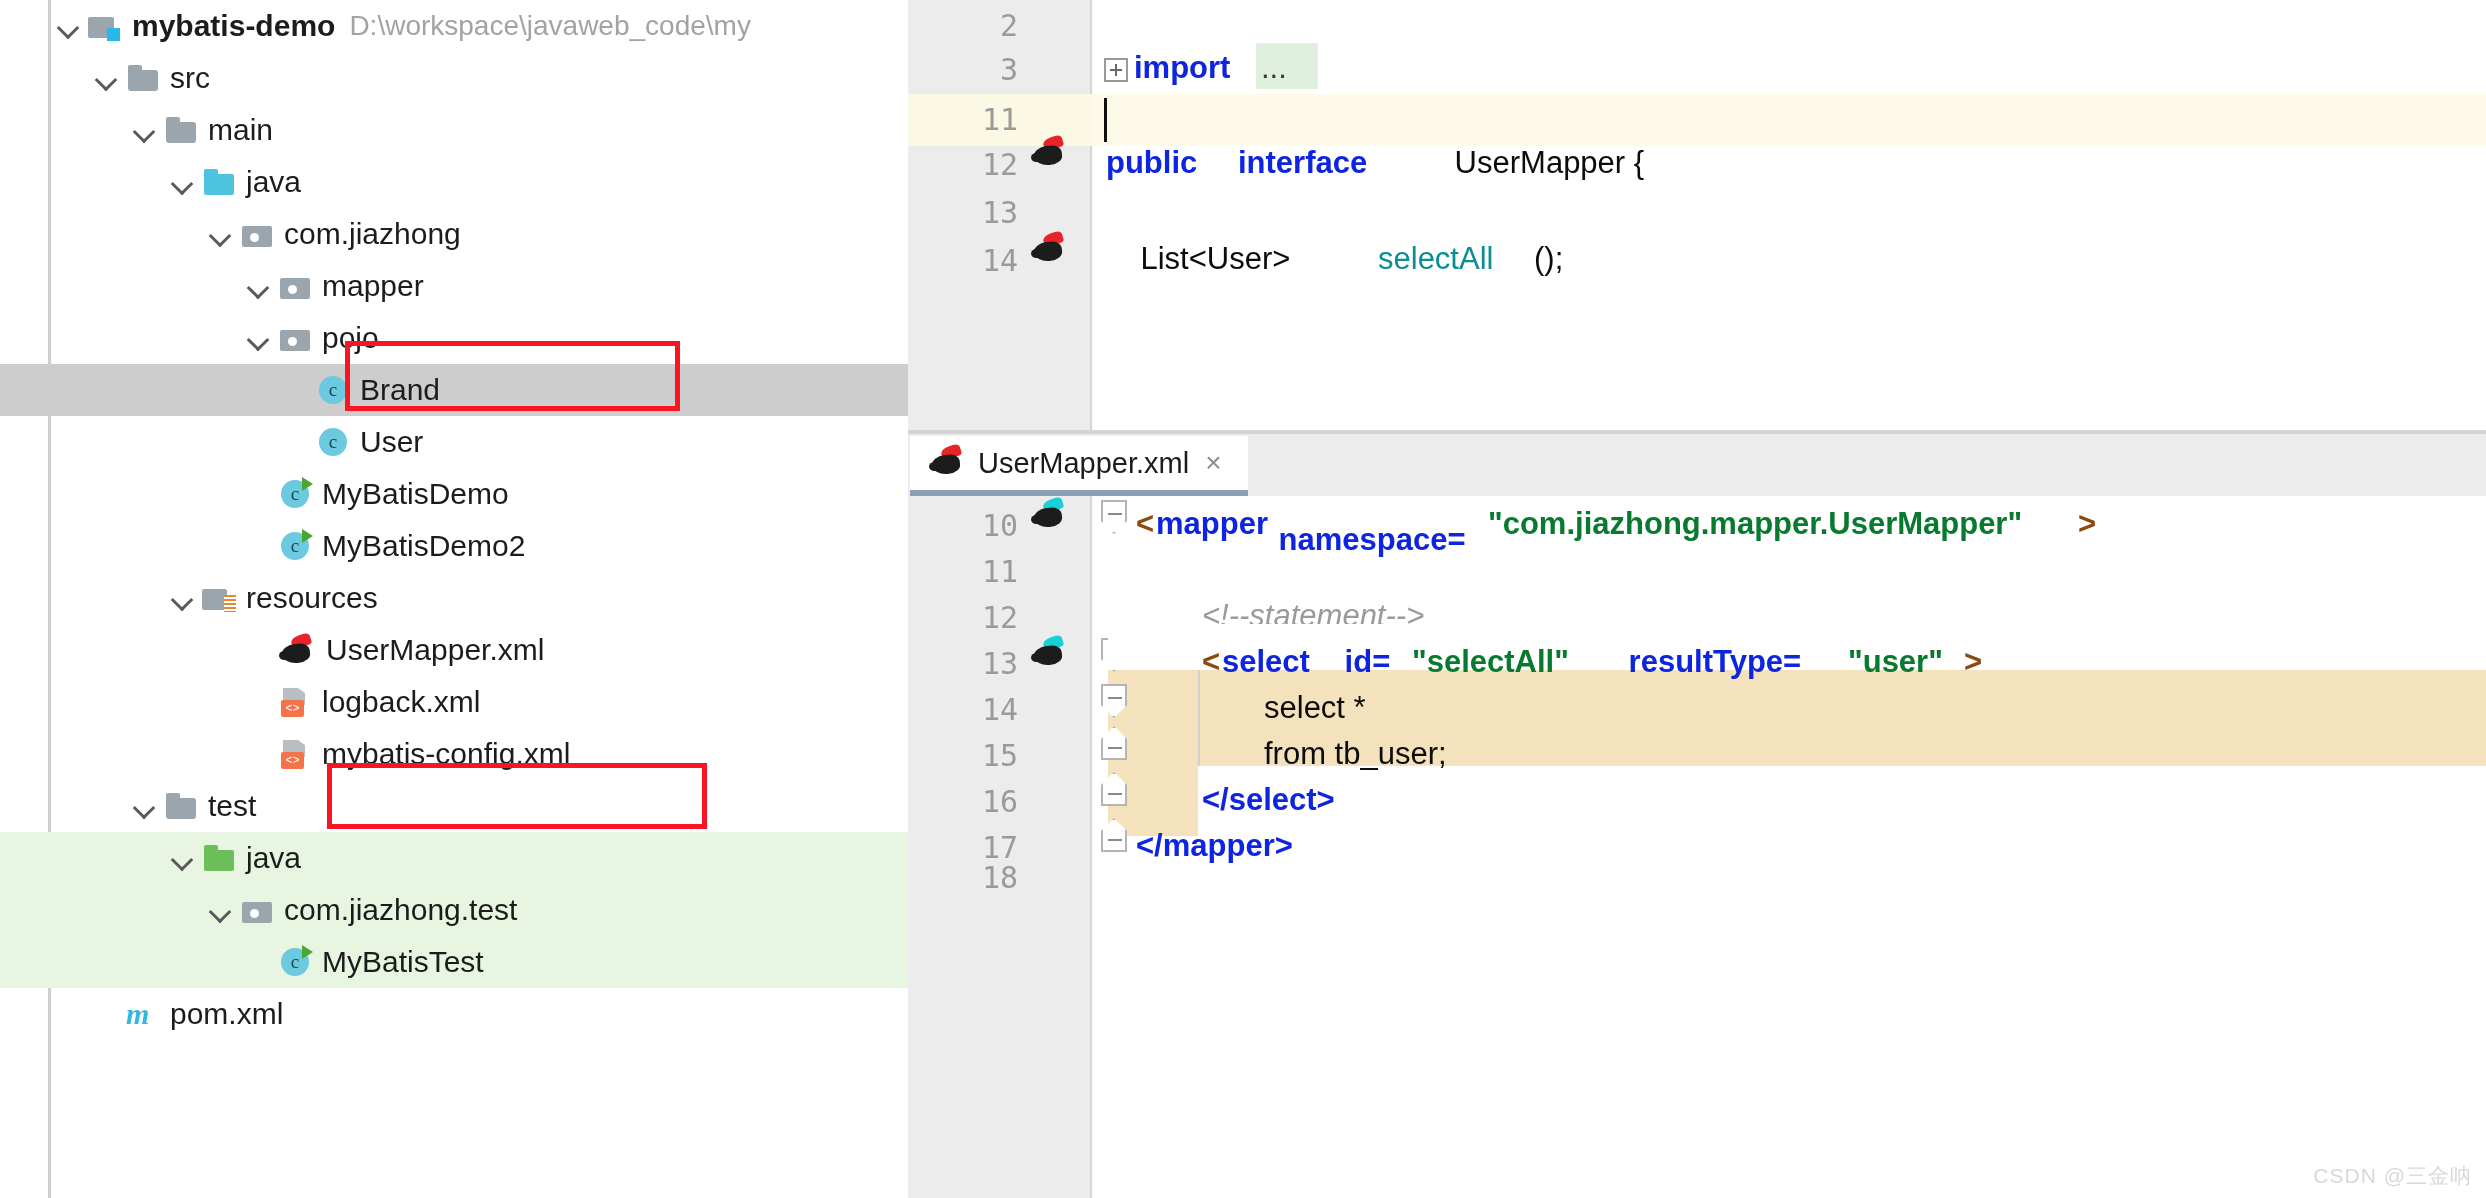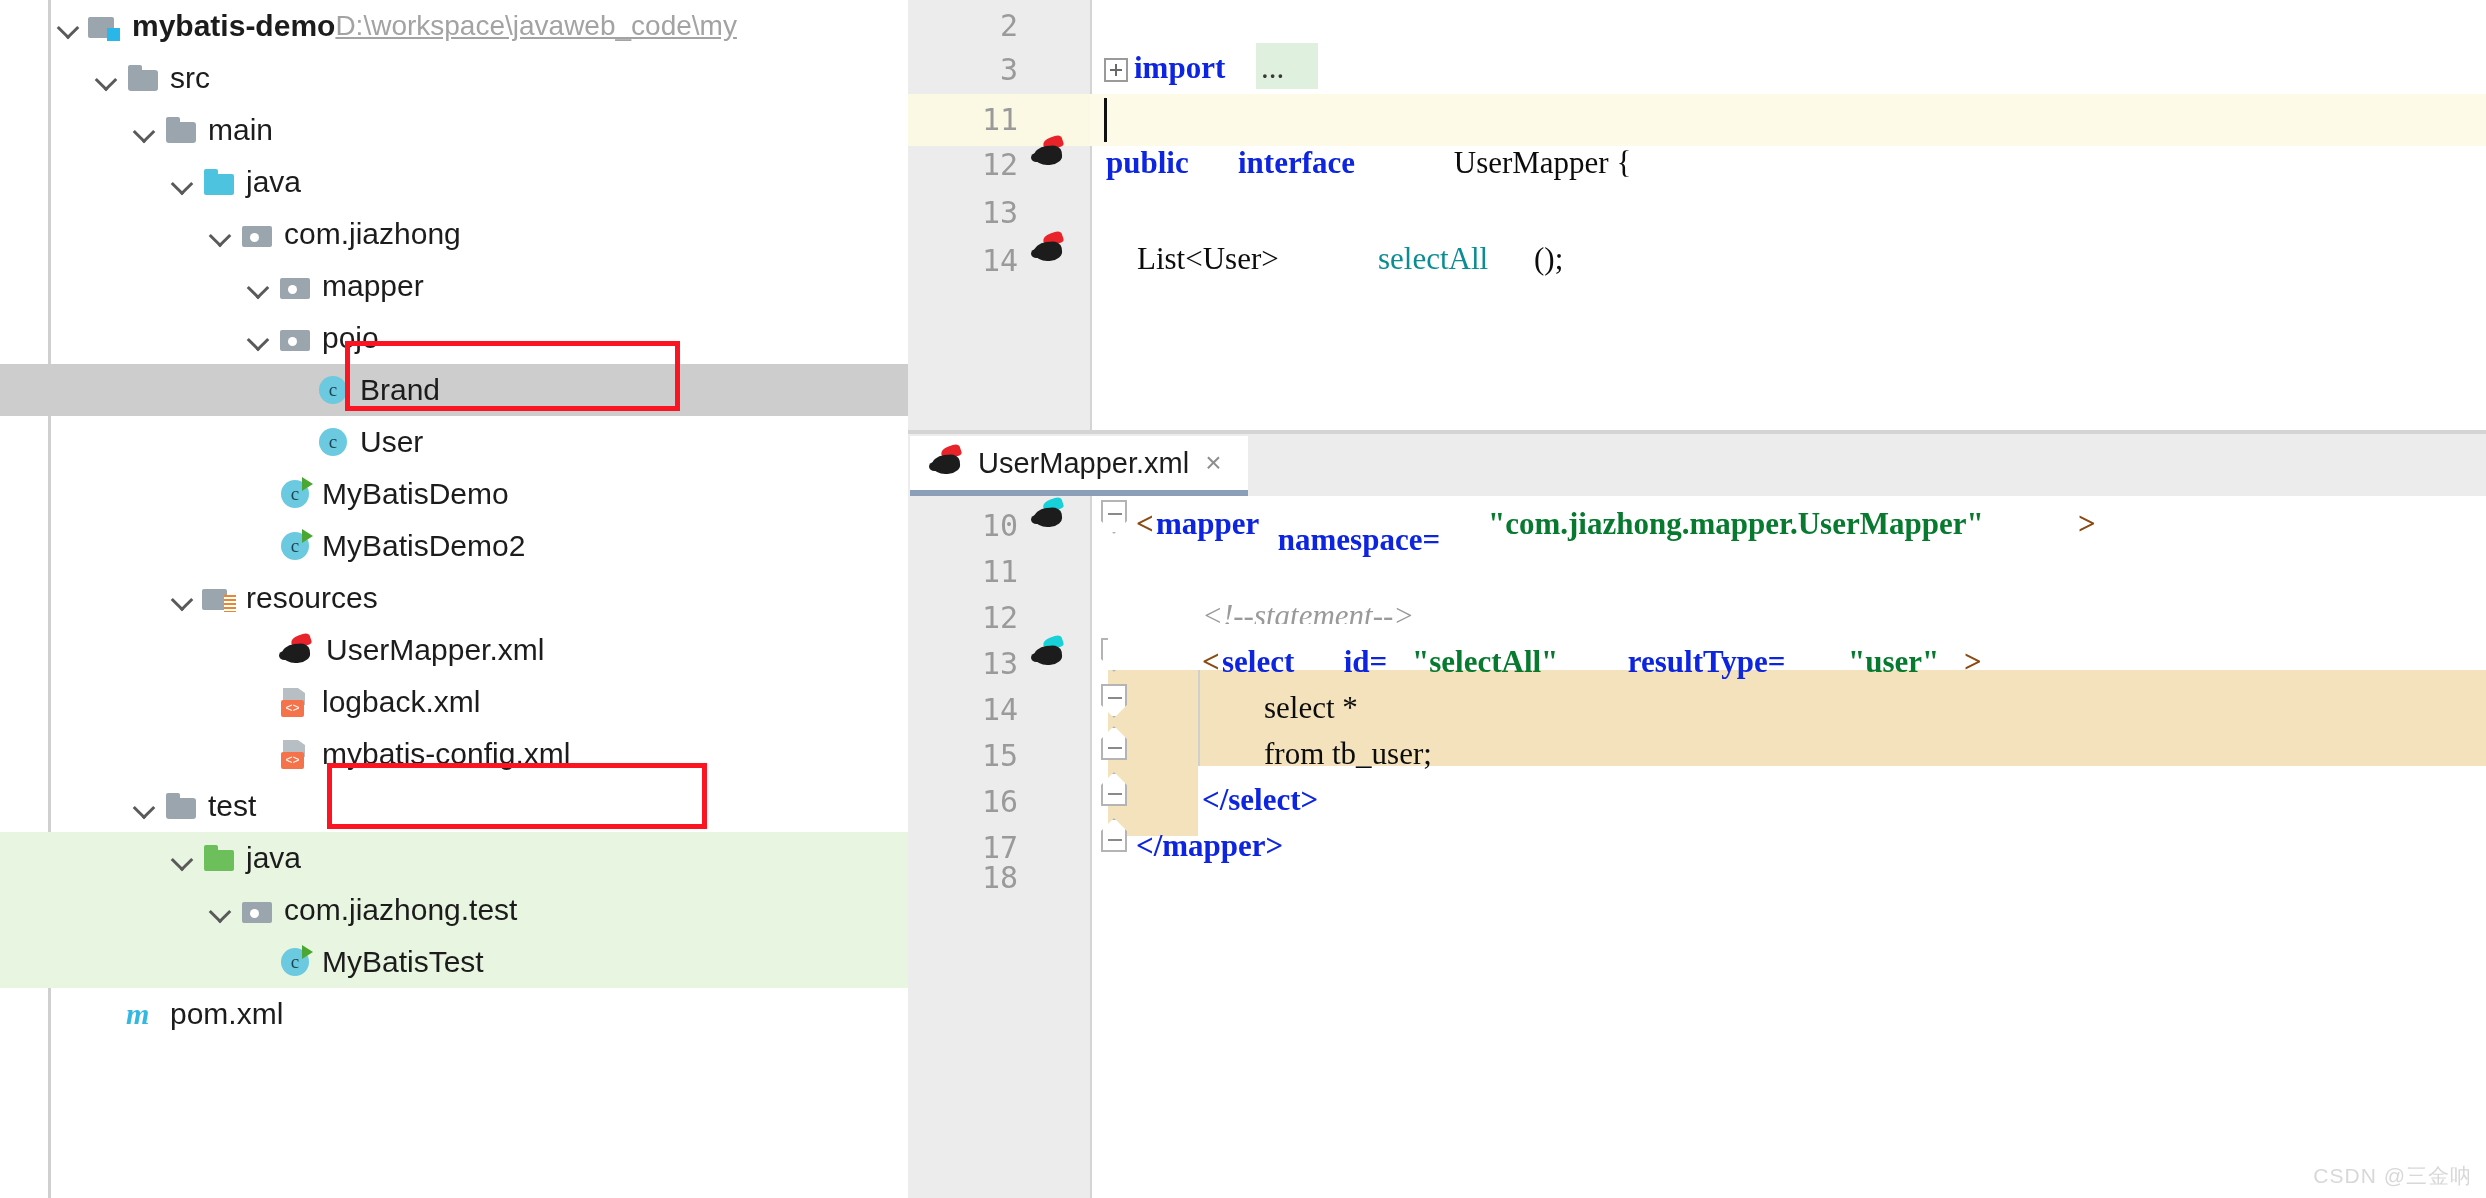--- a/index.html
+++ b/index.html
@@ -250,21 +250,21 @@
     font-weight: bold;
     color: #35b8e0;
     font-family: "Liberation Serif", serif;
   }
 
   .tlabel { font-size: 30px; color: #1c1c1c; }
   .tlabel.bold { font-weight: bold; }
   .tpath {
     font-size: 28px;
     color: #a3a3a3;
-    text-decoration: underline;
+    margin-left: 14px;
   }
 
   
   .redbox {
     position: absolute;
     border: 5px solid #fb1421;
     background: transparent;
     pointer-events: none;
   }
   #redbox-usermapper { left: 345px; top: 341px; width: 335px; height: 70px; }
@@ -304,21 +304,21 @@
     color: #9a9a9a;
     font-family: "DejaVu Sans Mono", monospace;
     font-size: 30px;
   }
   .line-hl-cur { background: #fdfbe8; }
   .line-hl-gut { background: #ececec; }
 
   .code-text {
     position: absolute;
     white-space: pre;
-    font-family: Liberation Serif, serif;
+    font-family: Liberation Sans, sans-serif;
     font-size: 31px;
   }
   .kw { color: #0d24e0; font-weight: bold; }
   .plain { color: #0c0c0c; }
   .mth { color: #0a8d93; }
   .tag { color: #0d24e0; font-weight: bold; }
   .attr { color: #0d24e0; font-weight: bold; }
   .val { color: #087a30; font-weight: bold; }
   .brk { color: #8b4a10; font-weight: bold; }
   .cmt { color: #9a9a9a; font-style: italic; }

